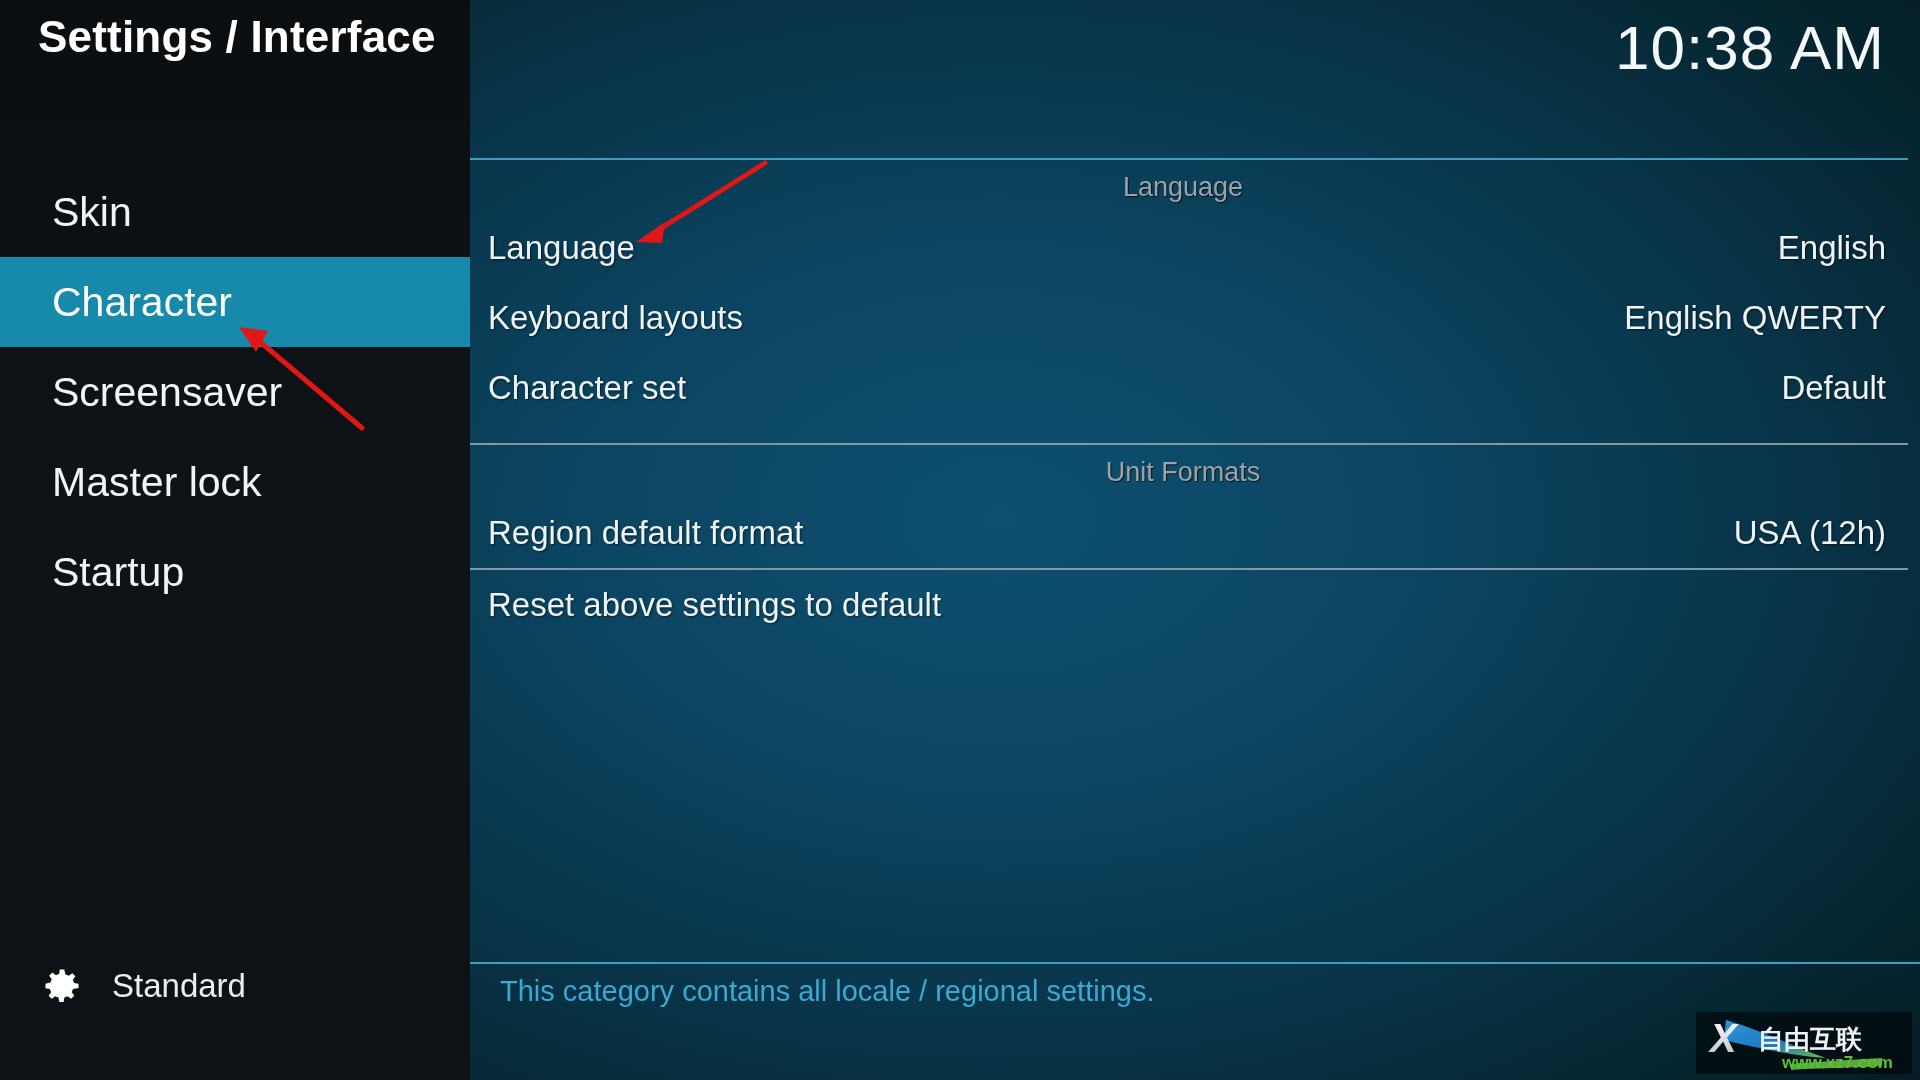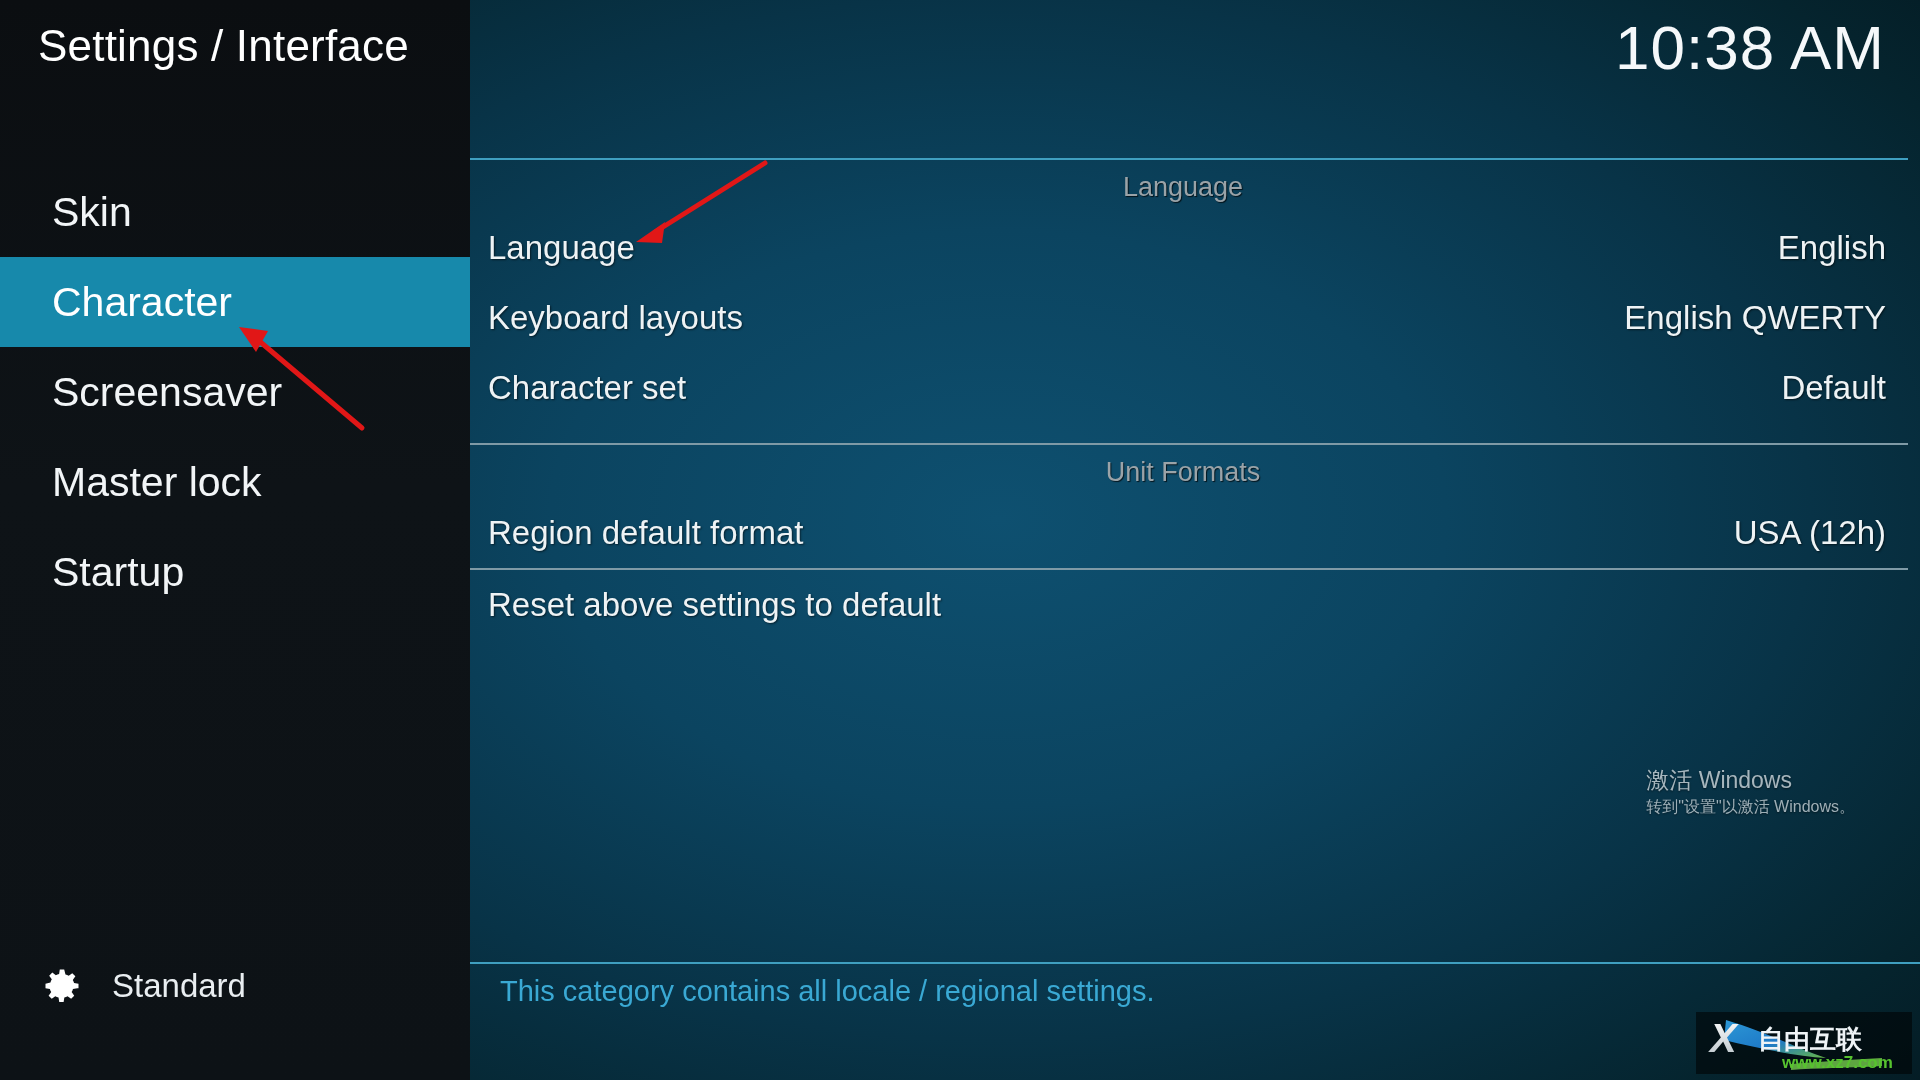--- a/index.html
+++ b/index.html
@@ -18,22 +18,22 @@
   }
 
   
   #sidebar {
     position:absolute; left:0; top:0;
     width:470px; height:1080px;
     background:linear-gradient(to bottom, #0b0e11 0%, #0e1317 45%, #0d1216 100%);
     z-index:5;
   }
   #sidebar-title {
-    position:absolute; left:38px; top:21px;
-    font-size:44px; color:#ffffff; font-weight:400;
+    position:absolute; left:38px; top:12px;
+    font-size:44px; color:#ffffff; font-weight:700;
     letter-spacing:0.2px; white-space:nowrap;
   }
   #sidebar-menu { position:absolute; left:0; top:167px; width:470px; }
   .menu-item {
     height:90px; line-height:90px;
     padding-left:52px;
     font-size:41px; color:#f2f5f7; font-weight:400;
     white-space:nowrap;
   }
   .menu-item.selected { background:#1789ab; color:#ffffff; }
@@ -202,24 +202,20 @@
         <span class="setting-label">Reset above settings to default</span>
         <span class="setting-value"></span>
       </div>
 
     </div>
   </div>
 
   <div id="footer-rule"></div>
   <div id="footer-text">This category contains all locale / regional settings.</div>
 
-  <div id="win-watermark">
-    <div id="win-wm-title">激活 Windows</div>
-    <div id="win-wm-sub">转到"设置"以激活 Windows。</div>
-  </div>
 
   <div id="site-logo">
     <svg width="216" height="62" viewBox="0 0 216 62" xmlns="http://www.w3.org/2000/svg">
       <defs>
         <linearGradient id="gswoosh" x1="0" y1="0" x2="1" y2="1">
           <stop offset="0%" stop-color="#2f9fe0"></stop>
           <stop offset="55%" stop-color="#1f7fd0"></stop>
           <stop offset="100%" stop-color="#6fc04a"></stop>
         </linearGradient>
         <linearGradient id="gx" x1="0" y1="0" x2="0" y2="1">

